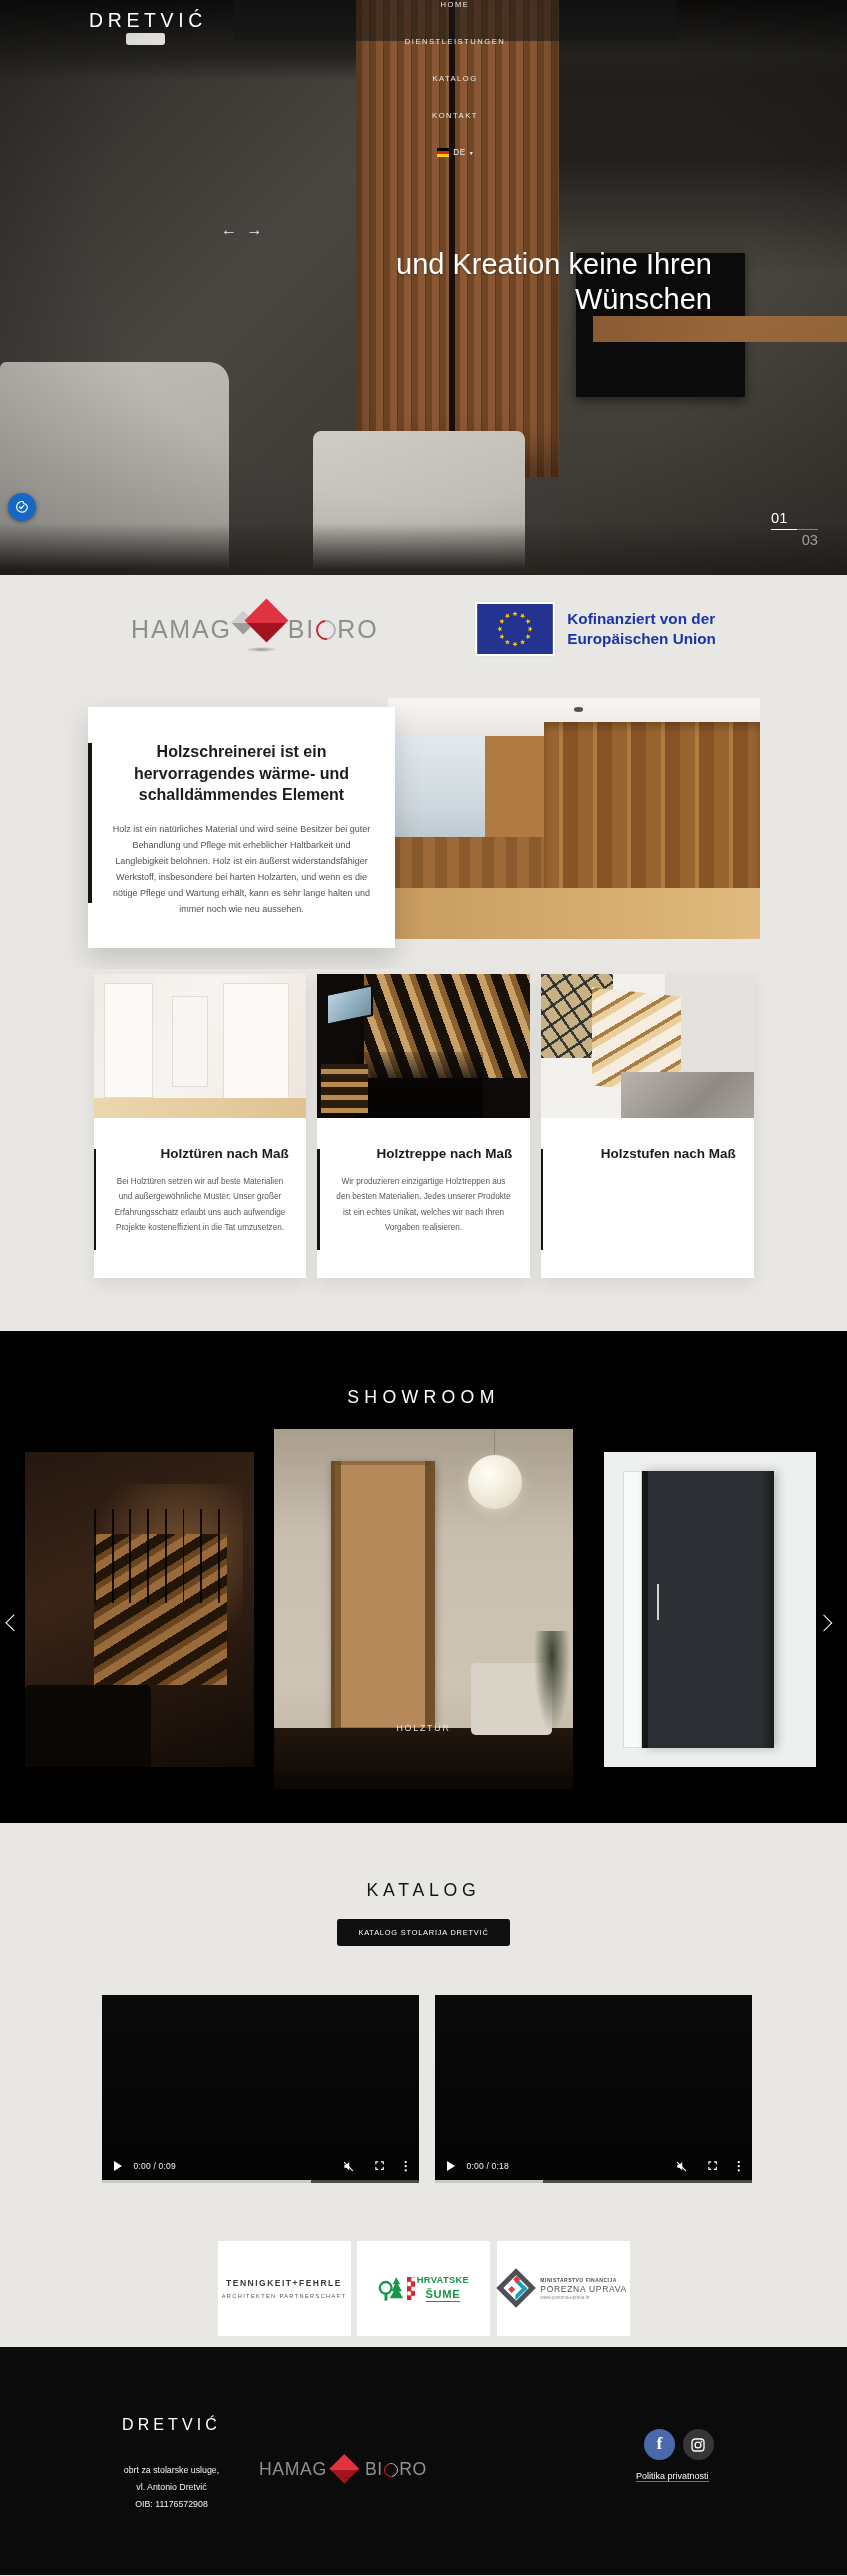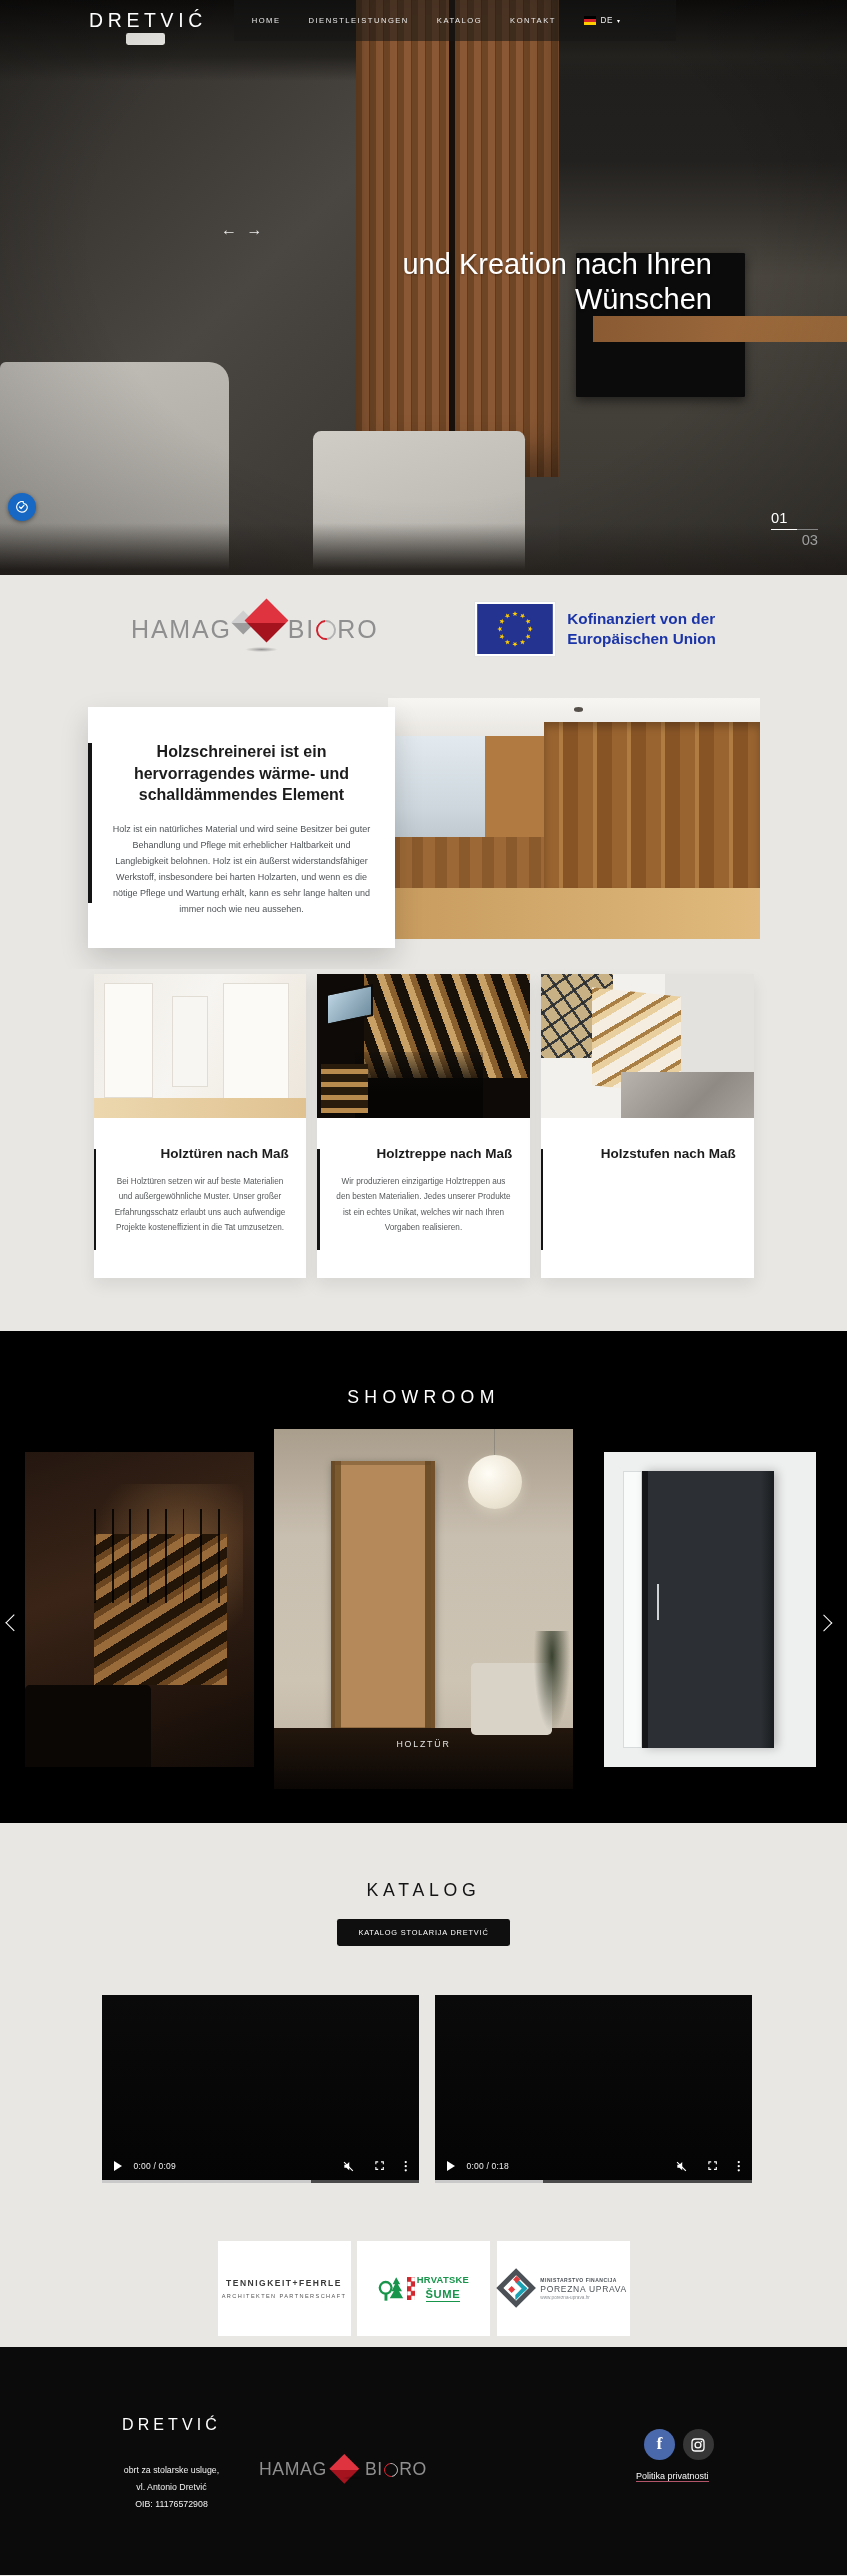--- a/index.html
+++ b/index.html
@@ -16,21 +16,21 @@
   .h-right { right:0; top:0; width:34%; height:100%; background:linear-gradient(180deg,#1f1d1b 0%,#23211f 28%,#4a463f 48%,#3b3833 100%); }
   .h-tv { right:12%; top:44%; width:20%; height:25%; background:#0b0b0b; border-radius:1.2px; box-shadow:0 3.5px 10.6px rgba(0,0,0,.5); }
   .h-desk { right:0; top:55%; width:30%; height:4.5%; background:linear-gradient(90deg,#8a5a33,#a5713f); }
   .h-sofa1 { left:0; bottom:0; width:27%; height:37%; background:linear-gradient(160deg,#c2bfb9,#a8a59f); border-radius:5.9px 20px 0 0; }
   .h-sofa2 { left:37%; bottom:0; width:25%; height:25%; background:linear-gradient(160deg,#d0cdc7,#b5b2ac); border-radius:8.2px 8.2px 0 0; }
   .h-floor { left:0; bottom:0; width:100%; height:9%; background:linear-gradient(180deg,rgba(40,36,32,0) 0%,#2b2723 90%); }
   .h-ac { left:126px; top:33px; width:39px; height:12.4px; background:#e9e7e3; border-radius:2.4px; }
   .h-vig { inset:0; background:radial-gradient(ellipse at 50% 42%, rgba(0,0,0,0) 55%, rgba(0,0,0,.28)); }
 
   .site-logo { position:absolute; left:89px; top:9.4px; color:#fff; font-size:19.4px; font-weight:300; letter-spacing:4.7px; }
-  .topbar { position:absolute; left:234px; top:0; width:442px; height:41px; background:rgba(22,22,22,.55); display:flex; align-items:center; padding:0 17.7px; gap:28px; }
+  .topbar { position:absolute; left:234px; top:0; width:442px; height:41px; background:rgba(22,22,22,.55); display:flex; align-items:center; padding:0 17.7px; gap:28px;flex-direction:column; }
   .nav-link { color:#ececec; font-size:7.6px; letter-spacing:1.5px; text-decoration:none; cursor:pointer; }
   .lang { display:flex; align-items:center; gap:4.1px; color:#ececec; font-size:8.2px; letter-spacing:0.6px; cursor:pointer; }
   .flag-de { width:12.4px; height:8.2px; display:inline-block; background:linear-gradient(180deg,#000 0 33%,#d2232a 33% 66%,#ffce00 66%); }
   .caret { font-size:5.9px; color:#fff; }
 
   .hero-arrows { position:absolute; left:221px; top:221px; display:flex; gap:9.4px; color:#eaeaea; font-size:16px; font-weight:300; }
   .hero-arrows span { cursor:pointer; }
   .hero-title { position:absolute; top:247px; right:135px; text-align:right; color:#fff; font-size:29px; line-height:1.2; font-weight:400; text-shadow:0 0.6px 2.4px rgba(0,0,0,.3); }
 
   .slide-ind { position:absolute; left:771px; top:510px; width:47px; }
@@ -102,21 +102,21 @@
   .sl-stairs { position:absolute; left:30%; top:26%; width:58%; height:48%; background:repeating-linear-gradient(-32deg,#9a6b3a 0 8.2px,#6b4520 8.2px 14px,#241509 14px 23.5px); }
   .sl-rail { position:absolute; left:30%; top:18%; width:58%; height:30%; background:repeating-linear-gradient(90deg,rgba(0,0,0,.85) 0 1.8px,rgba(0,0,0,0) 1.8px 17.7px); }
   .sl-couch { position:absolute; left:0; bottom:0; width:55%; height:26%; background:#0a0705; border-radius:4.7px 4.7px 0 0; }
   .slide-center { left:274px; top:98px; width:299px; height:360px; background:linear-gradient(180deg,#a99d8c 0%,#c9bfb0 30%,#cec4b4 70%,#bdb2a0 100%); }
   .sc-door { position:absolute; left:19%; top:9%; width:35%; height:75%; background:linear-gradient(90deg,#7c5a30 0 6%,#b5895a 6% 94%,#6e4f2a 94%); border:4.1px solid #66482575; box-shadow:1.2px 2.4px 8.2px rgba(0,0,0,.35); }
   .sc-cord { position:absolute; right:26%; top:0; width:1.2px; height:26px; background:#8f897e; }
   .sc-lamp { position:absolute; right:17%; top:26px; width:54px; height:54px; border-radius:50%; background:radial-gradient(circle at 38% 34%,#fffdf6,#ece4d2 65%,#d9d1be); box-shadow:0 3.5px 11.8px rgba(255,250,230,.35); }
   .sc-floor { position:absolute; left:0; bottom:0; width:100%; height:17%; background:linear-gradient(180deg,#23170d,#0b0705); }
   .sc-chair { position:absolute; right:7%; bottom:15%; width:27%; height:20%; background:#d9d3c7; border-radius:4.7px; }
   .sc-plant { position:absolute; right:1%; bottom:16%; width:12%; height:28%; background:radial-gradient(ellipse at 50% 25%,#39412f,rgba(0,0,0,0) 72%); }
-  .slide-caption { position:absolute; left:0; right:0; bottom:40px; text-align:center; color:#e3e3e3; font-size:8.8px; letter-spacing:1.8px; }
+  .slide-caption { position:absolute; left:0; right:0; bottom:56px; text-align:center; color:#e3e3e3; font-size:8.8px; letter-spacing:1.8px; }
   .slide-right { left:604px; top:121px; width:212px; height:315px; background:#eef0ef; }
   .sr-frame { position:absolute; left:9%; top:6%; width:9%; height:88%; background:#f9fbfb; border:0.6px solid #d7dbdb; }
   .sr-door { position:absolute; left:18%; top:6%; width:62%; height:88%; background:linear-gradient(90deg,#141618 0 5.9px,#2c3034 5.9px 90%,#191c1f); box-shadow:3.5px 0 9.4px rgba(0,0,0,.25); }
   .sr-handle { position:absolute; left:25%; top:42%; width:2.4px; height:36px; background:#cfd3d4; }
   .car-arrow { position:absolute; top:286px; width:11.8px; height:11.8px; border-top:1.5px solid #fff; border-right:1.5px solid #fff; cursor:pointer; }
   .car-left { left:8.2px; transform:rotate(-135deg); }
   .car-right { left:818px; transform:rotate(45deg); }
 
   
   .katalog { height:524px; background:#e8e7e4; text-align:center; }
@@ -195,21 +195,21 @@
       <span class="caret">▾</span>
     </div>
   </div>
 
   <div class="hero-arrows">
     <span>←</span>
     <span>→</span>
   </div>
 
   <div class="hero-title">
-    <div>und Kreation nach Ihren</div>
+    <div>und Kreation keine Ihren</div>
     <div>Wünschen</div>
   </div>
 
   <div class="slide-ind">
     <span class="cur">01</span>
     <div class="ind-line"></div>
     <span class="tot">03</span>
   </div>
 
   <button class="cookie-btn">

